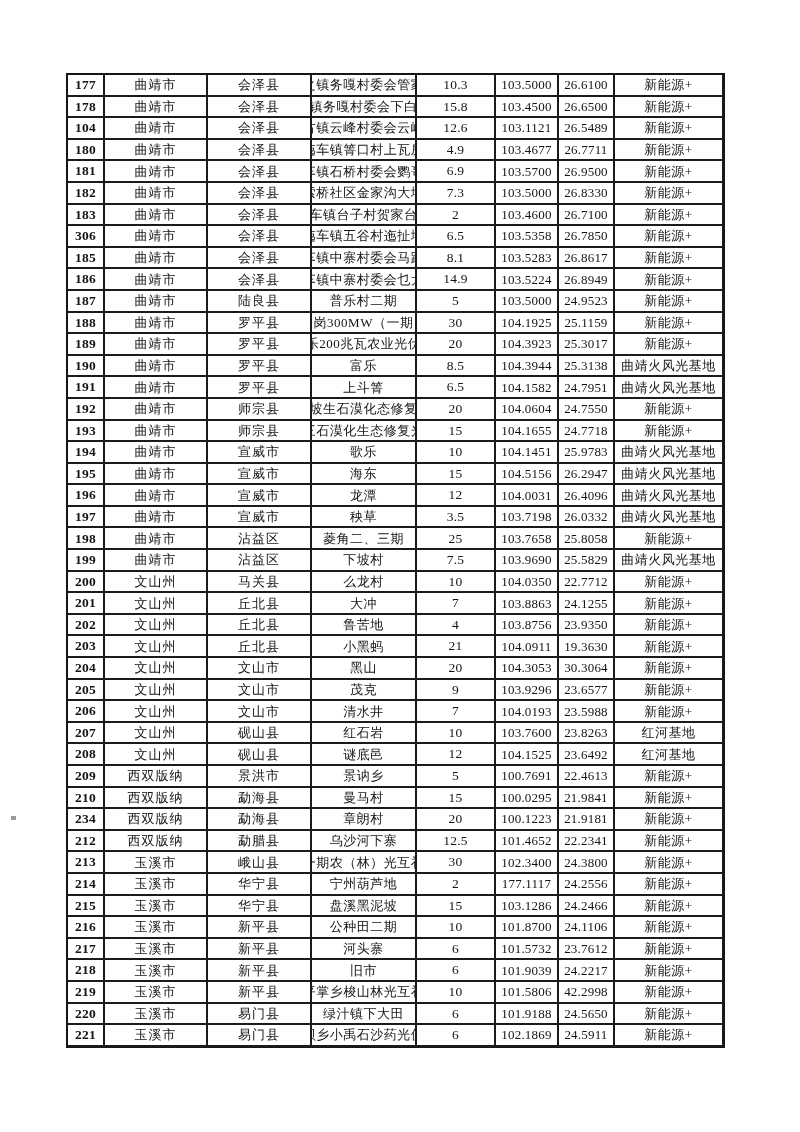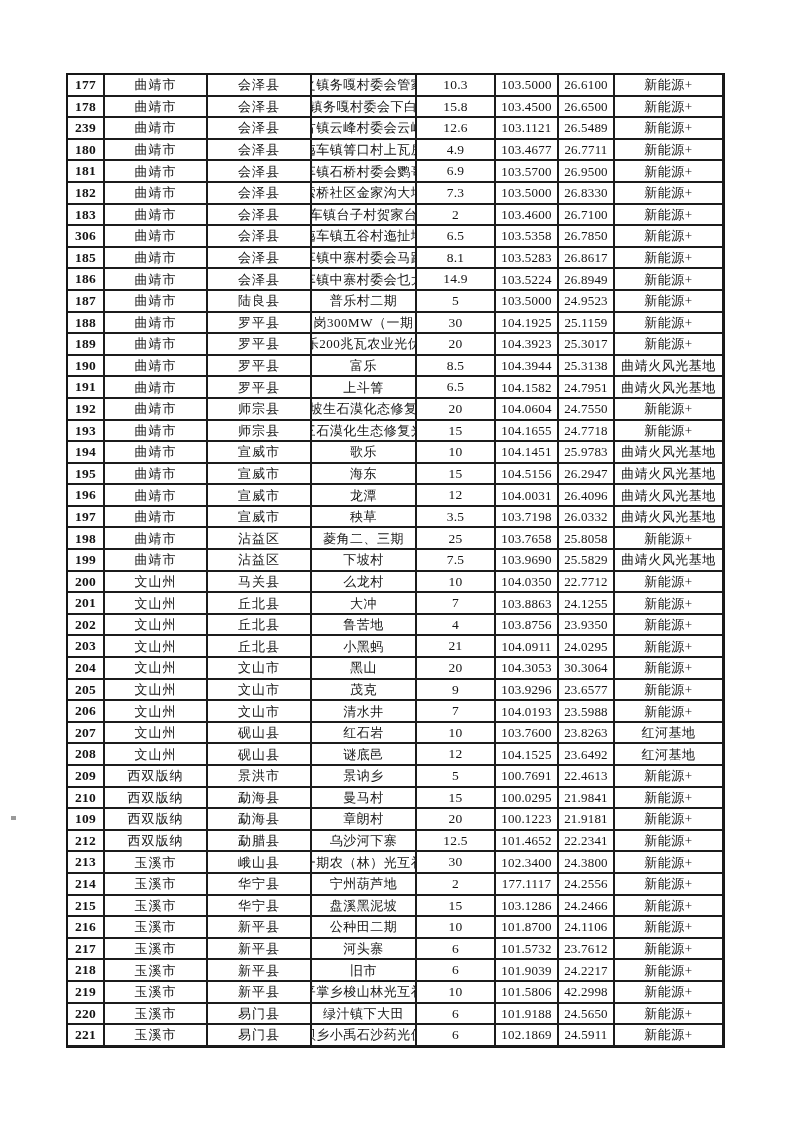--- a/index.html
+++ b/index.html
@@ -112,21 +112,21 @@
         </div><div class="cell c-capacity">
           <span>15.8</span>
         </div><div class="cell c-longitude">
           <span>103.4500</span>
         </div><div class="cell c-latitude">
           <span>26.6500</span>
         </div><div class="cell c-category">
           <span>新能源+</span>
         </div></div>
       <div class="row"><div class="cell c-index">
-          <span>239</span>
+          <span>104</span>
         </div><div class="cell c-city">
           <span>曲靖市</span>
         </div><div class="cell c-county">
           <span>会泽县</span>
         </div><div class="cell c-project">
           <span>古镇云峰村委会云峰</span>
         </div><div class="cell c-capacity">
           <span>12.6</span>
         </div><div class="cell c-longitude">
           <span>103.1121</span>
@@ -532,21 +532,21 @@
           <span>文山州</span>
         </div><div class="cell c-county">
           <span>丘北县</span>
         </div><div class="cell c-project">
           <span>小黑蚂</span>
         </div><div class="cell c-capacity">
           <span>21</span>
         </div><div class="cell c-longitude">
           <span>104.0911</span>
         </div><div class="cell c-latitude">
-          <span>24.0295</span>
+          <span>19.3630</span>
         </div><div class="cell c-category">
           <span>新能源+</span>
         </div></div>
       <div class="row"><div class="cell c-index">
           <span>204</span>
         </div><div class="cell c-city">
           <span>文山州</span>
         </div><div class="cell c-county">
           <span>文山市</span>
         </div><div class="cell c-project">
@@ -656,21 +656,21 @@
         </div><div class="cell c-capacity">
           <span>15</span>
         </div><div class="cell c-longitude">
           <span>100.0295</span>
         </div><div class="cell c-latitude">
           <span>21.9841</span>
         </div><div class="cell c-category">
           <span>新能源+</span>
         </div></div>
       <div class="row"><div class="cell c-index">
-          <span>109</span>
+          <span>234</span>
         </div><div class="cell c-city">
           <span>西双版纳</span>
         </div><div class="cell c-county">
           <span>勐海县</span>
         </div><div class="cell c-project">
           <span>章朗村</span>
         </div><div class="cell c-capacity">
           <span>20</span>
         </div><div class="cell c-longitude">
           <span>100.1223</span>

